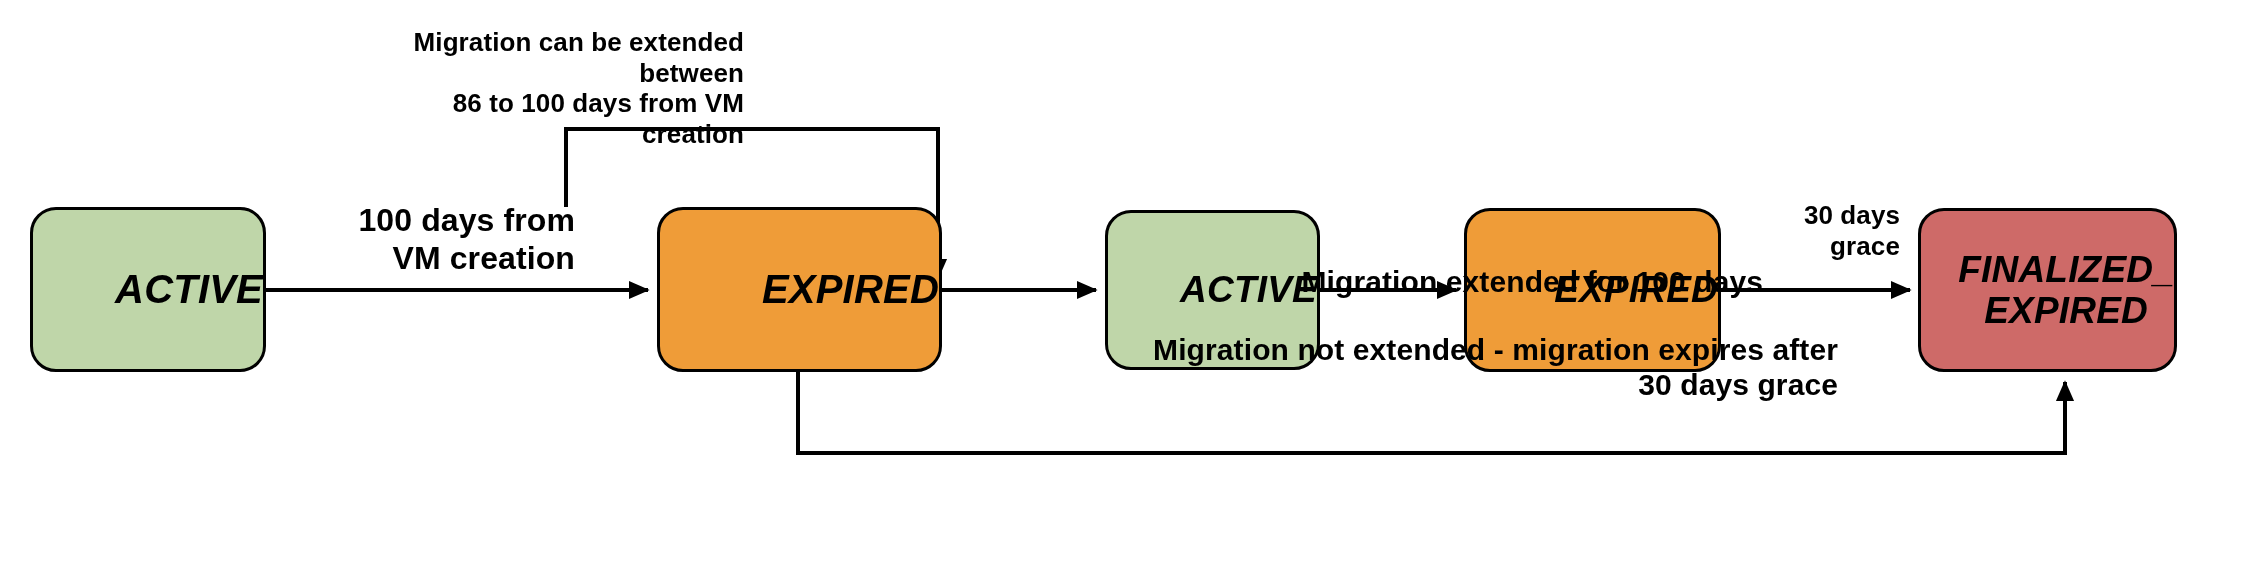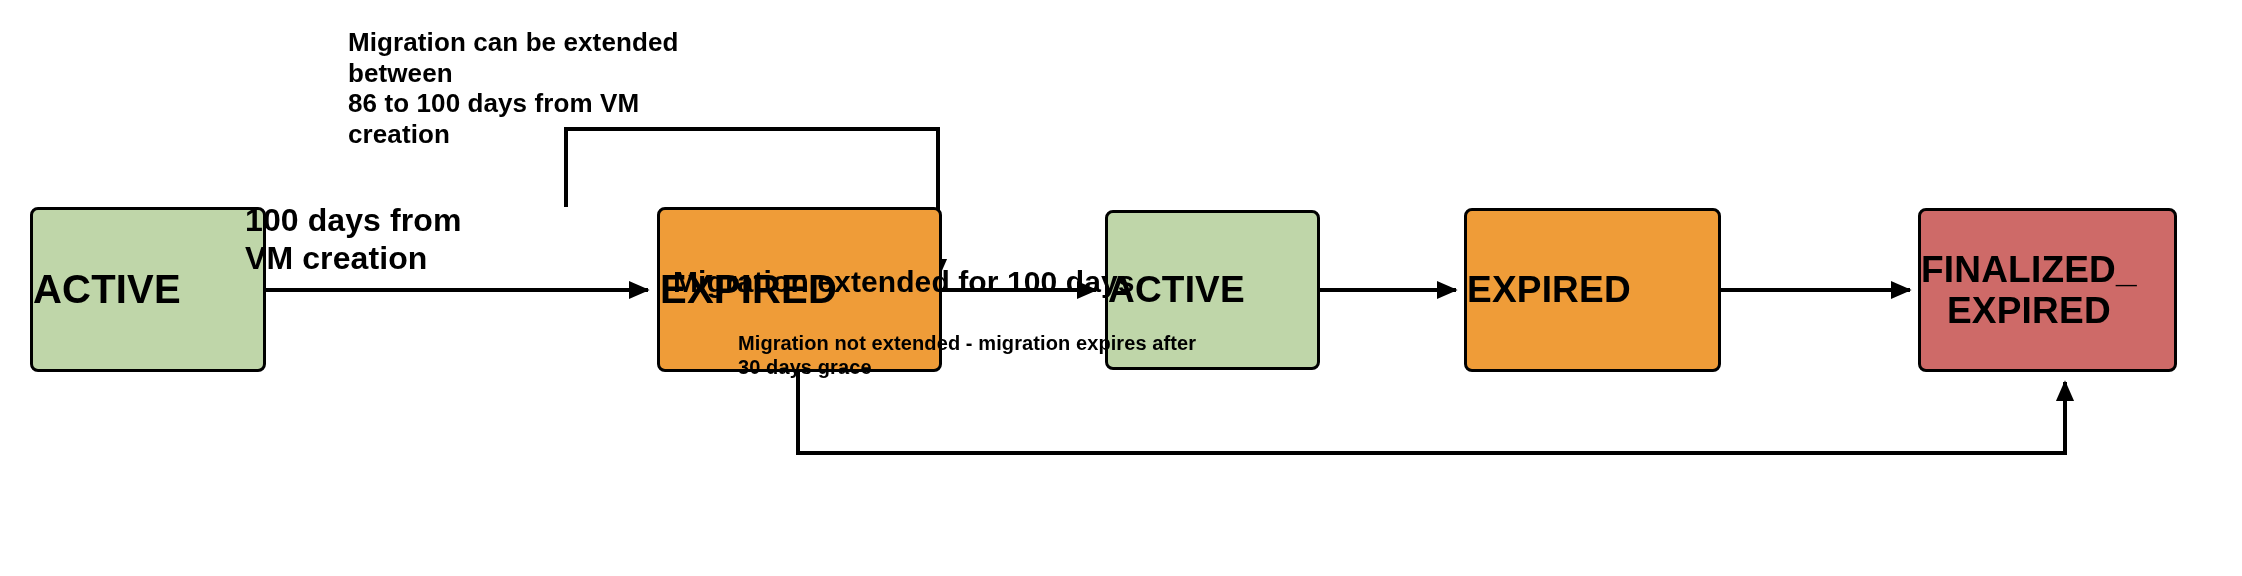--- a/index.html
+++ b/index.html
@@ -9,37 +9,38 @@
     height:576px;
     background:#ffffff;
     font-family:"Liberation Sans", sans-serif;
     overflow:hidden;
   }
   #edges{position:absolute;left:0;top:0;width:2242px;height:576px;}
   .node{
     position:absolute;
     box-sizing:border-box;
     border:3px solid #000000;
-    border-radius:8px;
+    border-radius:26px;
     display:flex;
     align-items:center;
-    justify-content:flex-start;
+    justify-content:flex-end;
     text-align:center;
     color:#000000;
     font-weight:700;
     line-height:1.12;
     letter-spacing:0.2px;
     white-space:pre-line;
+    font-style:italic;
   }
   .node-label{pointer-events:none;}
   .edge-label{
     position:absolute;
     color:#000000;
     font-weight:700;
-    text-align:left;
+    text-align:right;
     line-height:1.18;
     white-space:pre-line;
     letter-spacing:0.1px;
   }
 </style>
 </head>
 <body>
 
 <div id="stage">
 
@@ -91,17 +92,19 @@
   </div>
 
   <div class="edge-label" style="left:348px; top:27px; width:396px; font-size:26px;">Migration can be extended between
 86 to 100 days from VM creation</div>
 
   <div class="edge-label" style="left:245px; top:202px; width:330px; font-size:32px;">100 days from
 VM creation</div>
 
   <div class="edge-label" style="left:673px; top:264px; width:1090px; font-size:30px;">Migration extended for 100 days</div>
 
+  <div class="edge-label" style="left:1730px; top:200px; width:170px; font-size:26px;">30 days
+grace</div>
 
-  <div class="edge-label" style="left:738px; top:332px; width:1100px; font-size:20px;">Migration not extended - migration expires after
+  <div class="edge-label" style="left:738px; top:332px; width:1100px; font-size:30px;">Migration not extended - migration expires after
 30 days grace</div>
 
 </div>
 
 </body></html>

